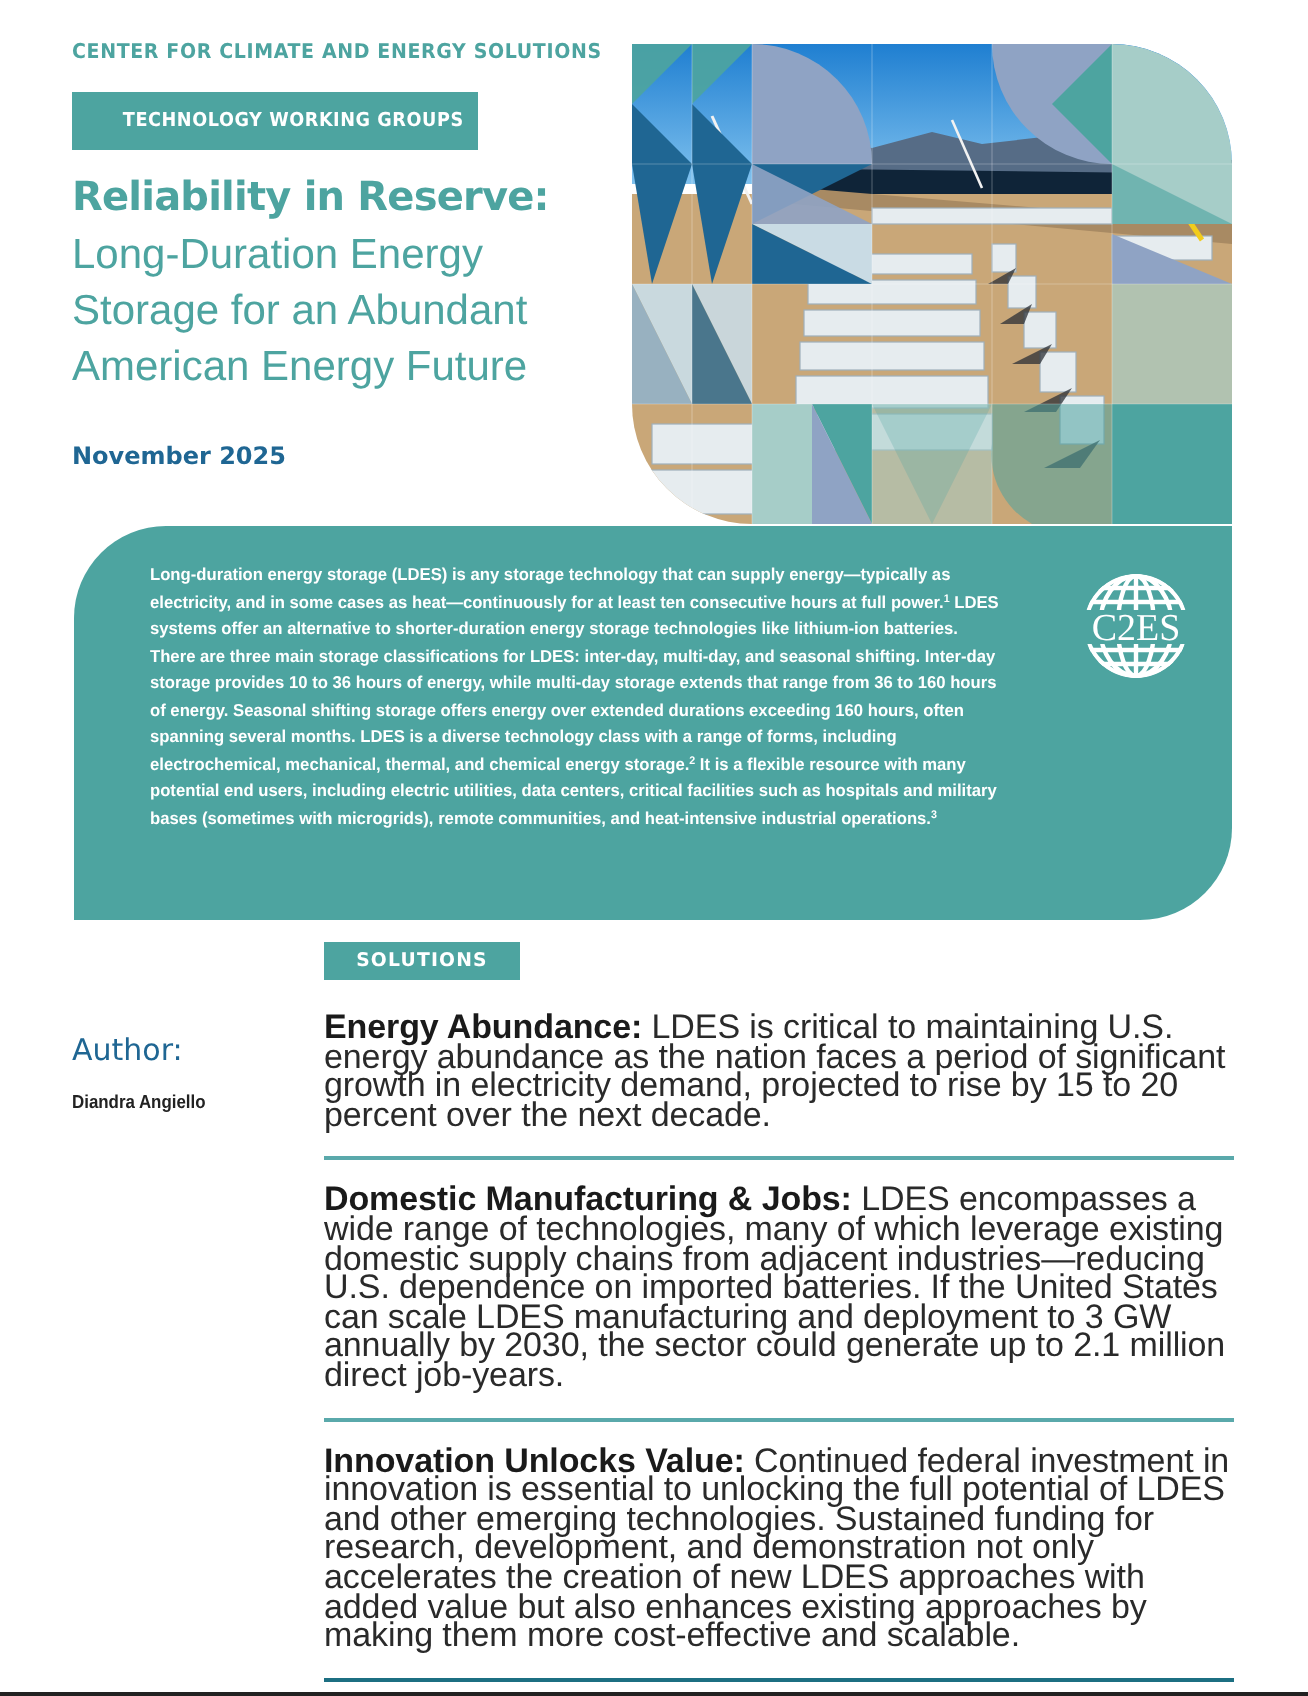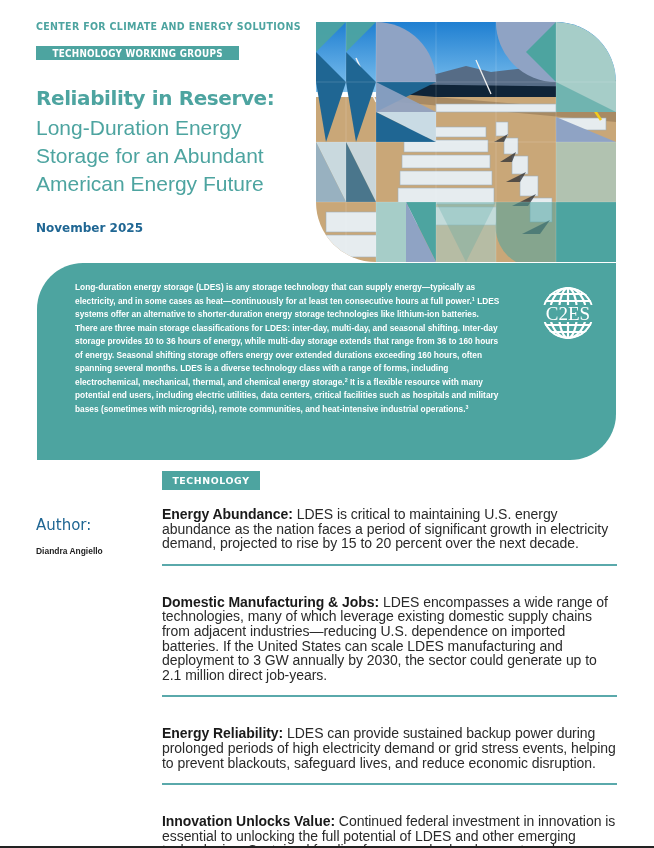--- a/index.html
+++ b/index.html
@@ -9,25 +9,25 @@
     font-family: "Liberation Sans", sans-serif;
   }
   .abs { position: absolute; }
   .org {
     left: 36px; top: 21px;
     font-family: "DejaVu Sans", sans-serif; font-weight: bold;
     font-size: 10.2px; letter-spacing: 0.35px; color: #4da4a0;
     transform: scaleX(0.93); transform-origin: left top; white-space: nowrap;
   }
   .twg {
-    left: 36px; top: 46px; width: 203px; height: 14px;
+    left: 36px; top: 46px; width: 203px; height: 29px;
     background: #4da4a0; color: #fff;
     font-family: "DejaVu Sans", sans-serif; font-weight: bold; font-size: 9.6px;
     letter-spacing: 0.3px;
-    display: flex; align-items: center; justify-content: center;
+    display: flex; align-items: center; justify-content: flex-end;
   }
   .twg span { transform: scaleX(0.92); display: inline-block; white-space: nowrap; }
   .title-main {
     left: 36px; top: 86px;
     font-family: "DejaVu Sans", sans-serif; font-weight: bold; font-size: 20px;
     color: #4da4a0; letter-spacing: -0.4px; white-space: nowrap;
   }
   .subtitle {
     left: 36px; top: 114px; width: 270px;
     font-family: "Liberation Sans", sans-serif; font-size: 21px; line-height: 28px;
@@ -66,23 +66,23 @@
     font-family: "DejaVu Sans", sans-serif; font-weight: normal; font-size: 15px;
     color: #1f6693; white-space: nowrap;
   }
   .author-name {
     left: 36px; top: 545px;
     font-family: "Liberation Sans", sans-serif; font-weight: bold; font-size: 9.4px;
     color: #222; white-space: nowrap; transform: scaleX(0.9); transform-origin: left top;
   }
   .hl-list { left: 162px; top: 507px; width: 455px; }
   .hl-item {
-    font-family: "Liberation Sans", sans-serif; font-size: 14px; line-height: 14.6px;
+    font-family: "Liberation Sans", sans-serif; font-size: 17px; line-height: 14.6px;
     color: #2a2a2a; padding-bottom: 13px; border-bottom: 2px solid #5aa9ab;
-    margin-bottom: 29px; letter-spacing: -0.05px;
+    margin-bottom: 13px; letter-spacing: -0.05px;
   }
   .hl-item.last { border-bottom-color: #1c6f82; }
   .hl-item b { color: #1a1a1a; }
   .bottom-rule { left: 0; top: 846px; width: 654px; height: 2px; background: #222; }
 </style>
 </head>
 <body>
 
 <div class="abs org">CENTER FOR CLIMATE AND ENERGY SOLUTIONS</div>
 
@@ -212,34 +212,31 @@
       <line x1="4" y1="19" x2="58" y2="19"></line>
       <line x1="4" y1="43" x2="58" y2="43"></line>
       <line x1="4" y1="50" x2="58" y2="50"></line>
     </g>
     <rect x="3" y="23" width="56" height="17" fill="#4da4a0"></rect>
     <text x="31" y="38" text-anchor="middle" font-family="'Liberation Serif', serif" font-size="19" fill="#ffffff">C2ES</text>
   </svg>
 </div>
 
 <div class="abs hl-badge">
-  <span>TECHNOLOGY</span>
+  <span>SOLUTIONS</span>
 </div>
 
 <div class="abs author-label">Author:</div>
 <div class="abs author-name">Diandra Angiello</div>
 
 <div class="abs hl-list">
   <div class="hl-item">
     <b>Energy Abundance:</b><span> LDES is critical to maintaining U.S. energy abundance as the nation faces a period of significant growth in electricity demand, projected to rise by 15 to 20 percent over the next decade.</span>
   </div>
   <div class="hl-item">
     <b>Domestic Manufacturing &amp; Jobs:</b><span> LDES encompasses a wide range of technologies, many of which leverage existing domestic supply chains from adjacent industries—reducing U.S. dependence on imported batteries. If the United States can scale LDES manufacturing and deployment to 3 GW annually by 2030, the sector could generate up to 2.1 million direct job-years.</span>
   </div>
-  <div class="hl-item">
-    <b>Energy Reliability:</b><span> LDES can provide sustained backup power during prolonged periods of high electricity demand or grid stress events, helping to prevent blackouts, safeguard lives, and reduce economic disruption.</span>
-  </div>
   <div class="hl-item last">
     <b>Innovation Unlocks Value:</b><span> Continued federal investment in innovation is essential to unlocking the full potential of LDES and other emerging technologies. Sustained funding for research, development, and demonstration not only accelerates the creation of new LDES approaches with added value but also enhances existing approaches by making them more cost-effective and scalable.</span>
   </div>
 </div>
 
 <div class="abs bottom-rule"></div>
 
 </body></html>

